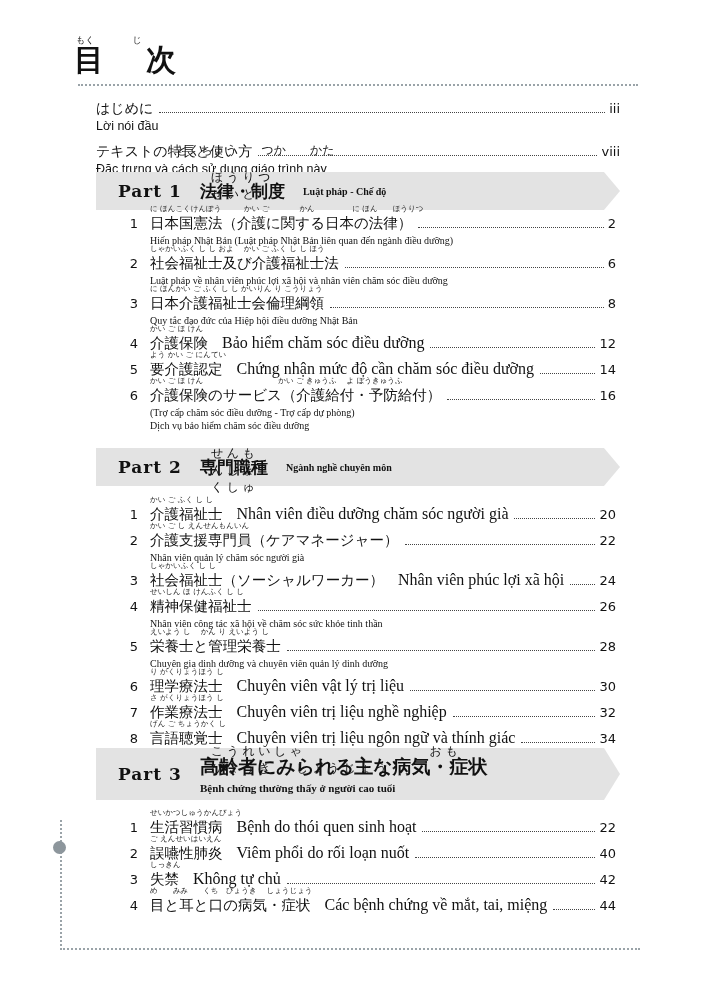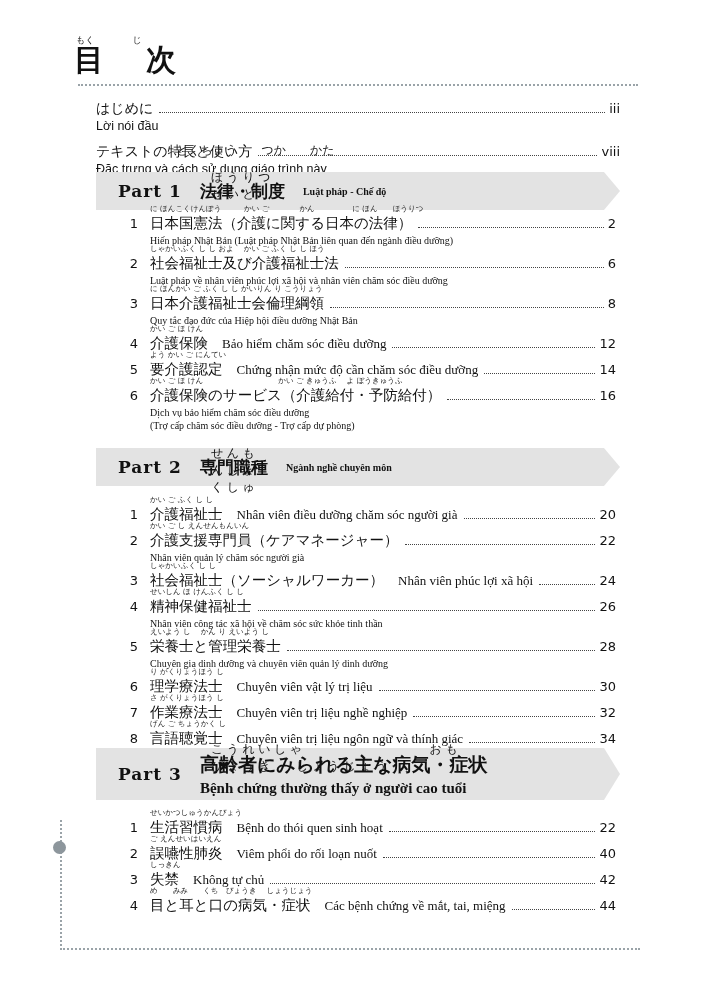--- a/index.html
+++ b/index.html
@@ -187,21 +187,21 @@
     position: relative;
   }
   .banner-stack .banner-jp {
     margin-left: 0;
     display: block;
     font-size: 19px;
   }
   .banner-stack .banner-vi {
     margin-left: 0;
     display: block;
-    font-size: 15px;
+    font-size: 11px;
     margin-top: 2px;
   }
 
   
   .entries {
     position: absolute;
     left: 118px;
     width: 498px;
   }
   .entry {
@@ -232,21 +232,21 @@
     position: absolute;
     top: -10px;
     left: 0;
     font-family: "DejaVu Sans", sans-serif;
     font-size: 7.5px;
     color: #222;
     white-space: nowrap;
   }
   .entry-vi-inline {
     font-family: "Liberation Serif", serif;
-    font-size: 13px;
+    font-size: 16px;
     margin-left: 14px;
     white-space: nowrap;
   }
   .entry-page {
     font-family: "DejaVu Sans", sans-serif;
     font-size: 13px;
     white-space: nowrap;
   }
   .entry-vi-below {
     font-family: "Liberation Serif", serif;
@@ -353,22 +353,22 @@
           </div>
         </div>
         <div class="entry">
           <div class="entry-main">
             <span class="entry-num">6</span>
             <span class="entry-jp-wrap"><span class="entry-ruby">かい ご  ほ けん　　　　　　　　　　かい ご きゅうふ　  よ ぼうきゅうふ</span><span class="entry-jp">介護保険のサービス（介護給付・予防給付）</span></span>
             <span class="leader"></span>
             <span class="entry-page">16</span>
           </div>
           <div class="entry-vi-below">
+            <div>(Trợ cấp chăm sóc điều dưỡng - Trợ cấp dự phòng)</div>
             <div>Dịch vụ bảo hiểm chăm sóc điều dưỡng</div>
-            <div>(Trợ cấp chăm sóc điều dưỡng - Trợ cấp dự phòng)</div>
           </div>
         </div>
       </div>
       <div class="banner" style="top: 448px;">
         <span class="banner-label">Part 2</span>
         <span class="banner-jp"><span class="banner-ruby">せんもんしょくしゅ</span>専門職種</span>
         <span class="banner-vi">Ngành nghề chuyên môn</span>
       </div>
       <div class="entries" style="top: 505px;">
         <div class="entry">

